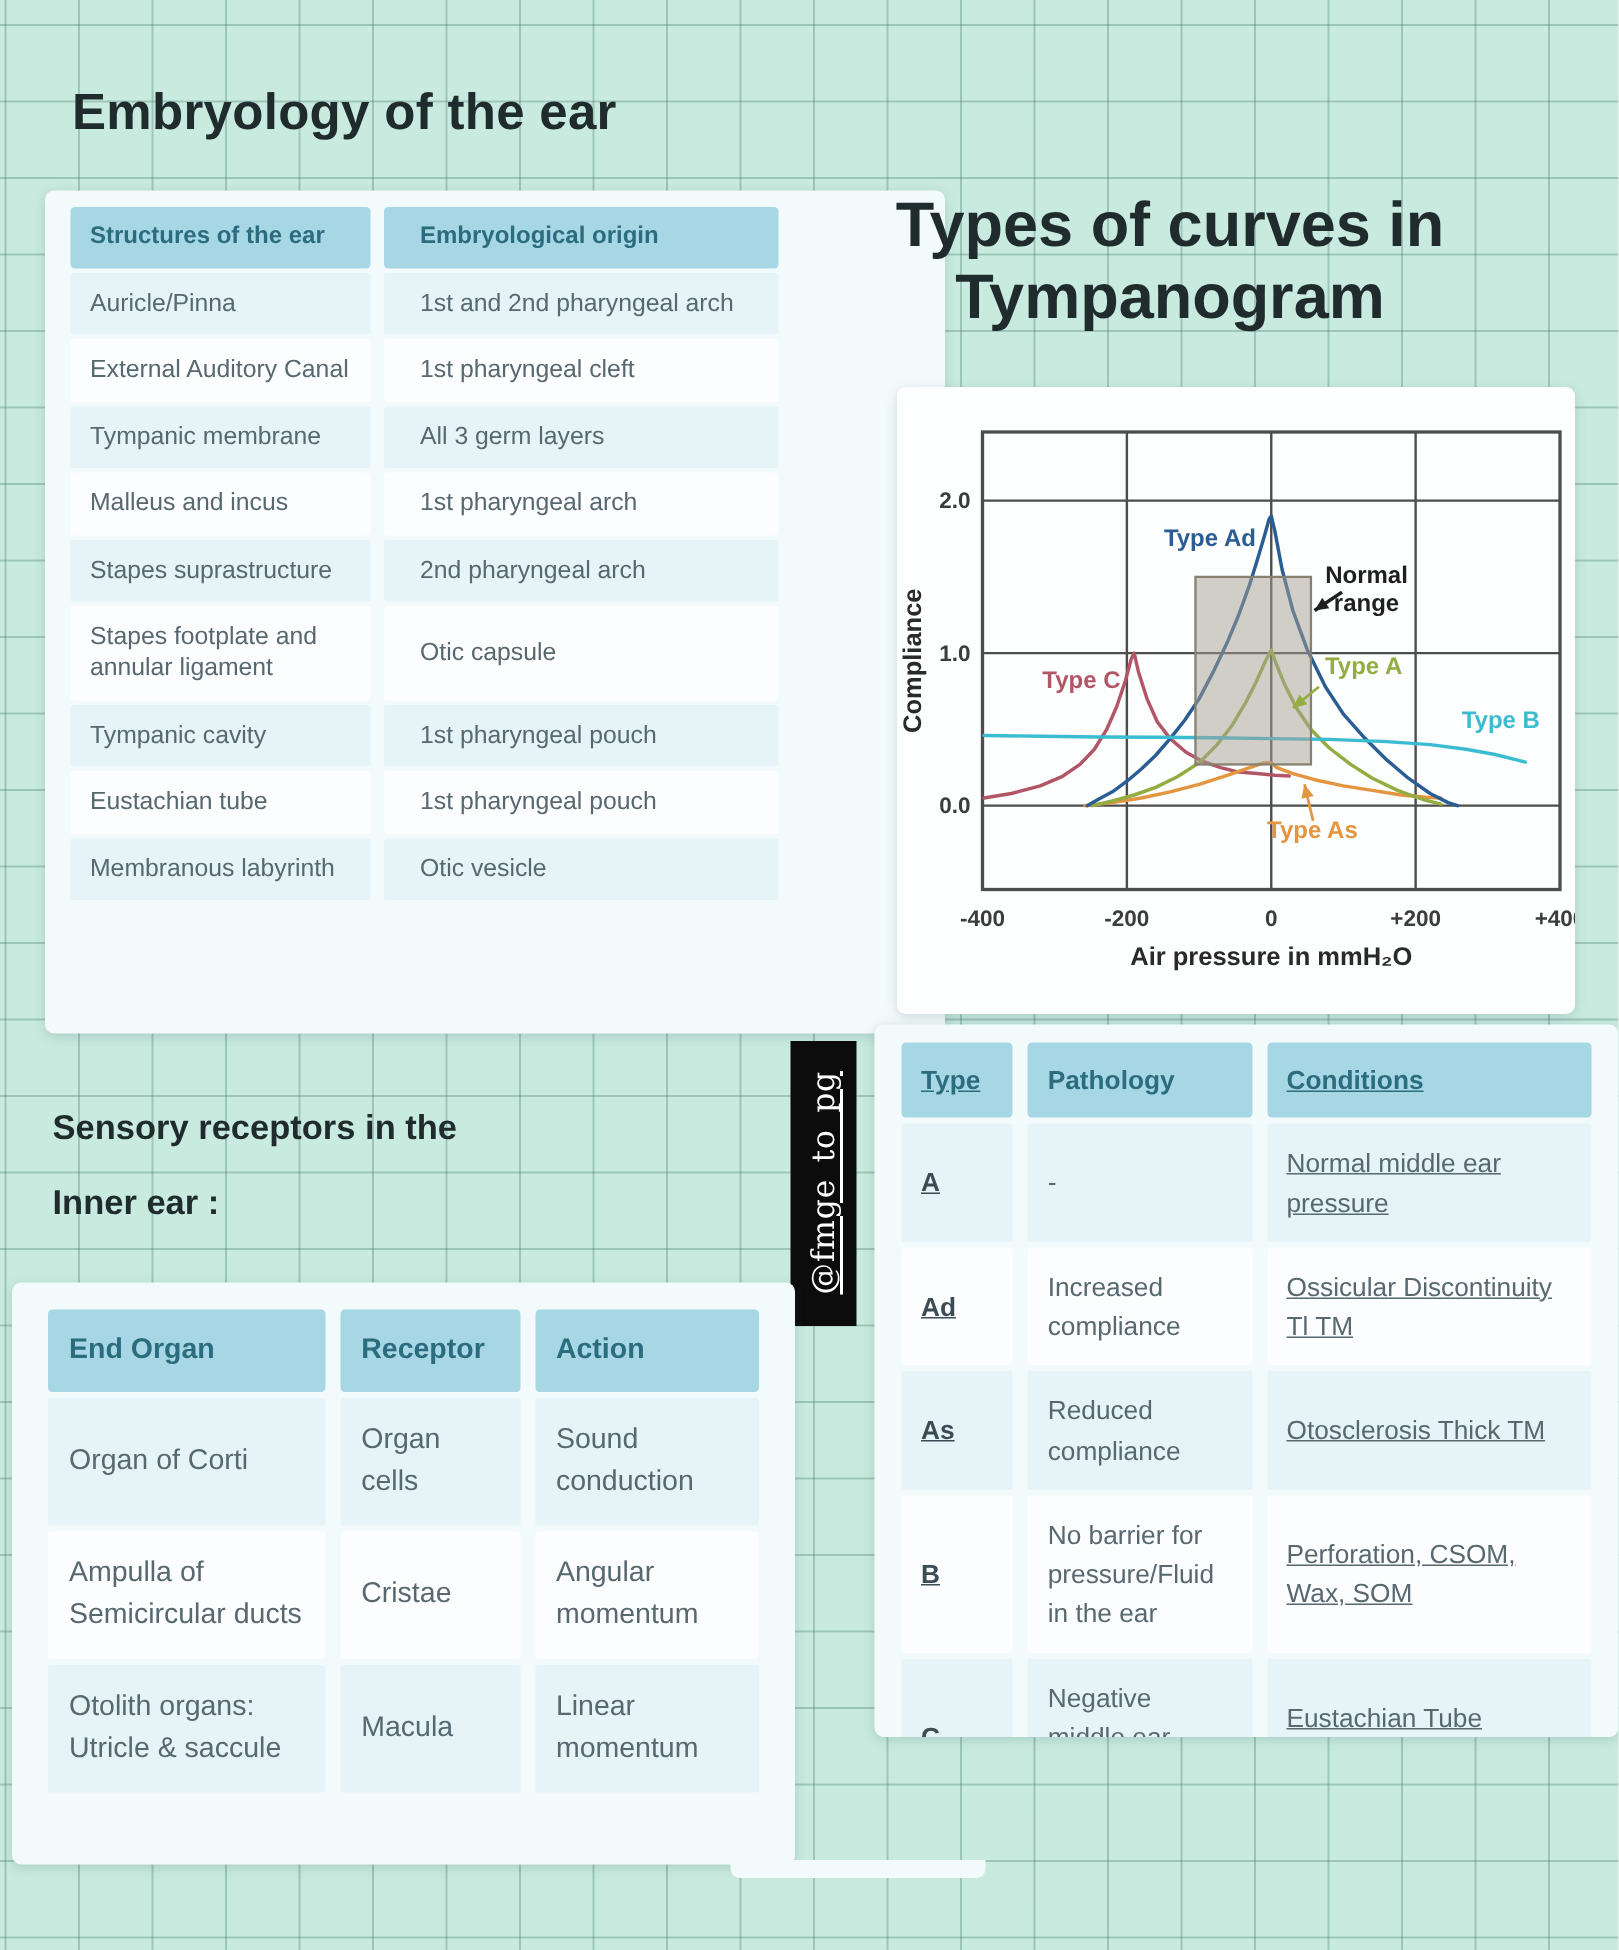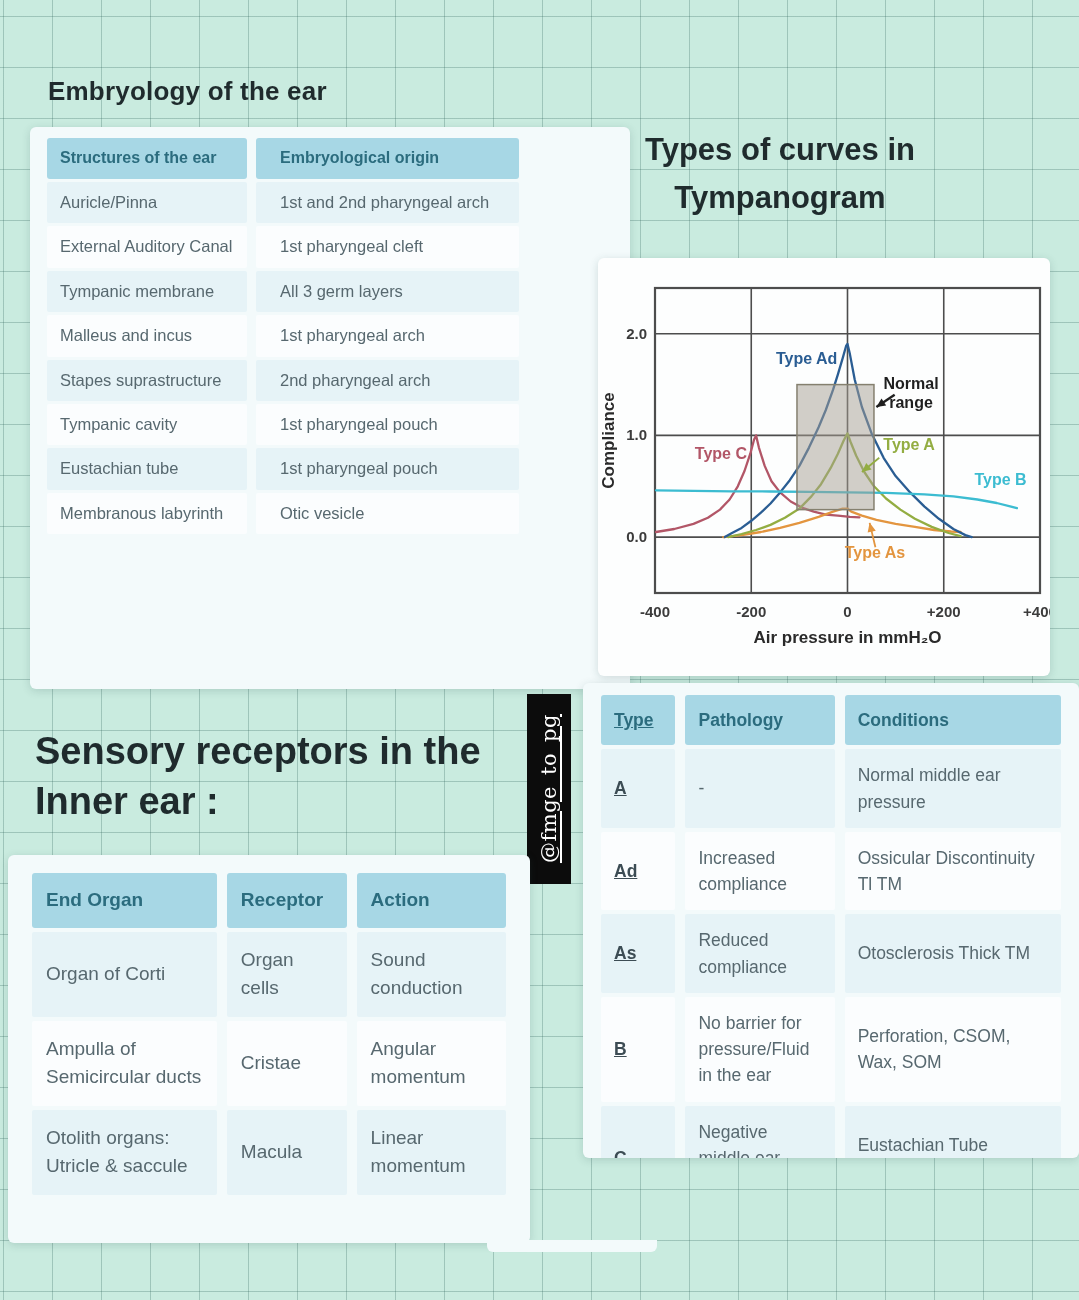--- a/index.html
+++ b/index.html
@@ -7,23 +7,23 @@
   .canvas{
     position:relative;width:1079px;height:1300px;overflow:hidden;
     background-color:#c9ebdf;
     background-image:
       linear-gradient(to right, rgba(58,108,98,0.30) 1px, transparent 1px),
       linear-gradient(to bottom, rgba(58,108,98,0.30) 1px, transparent 1px);
     background-size:49px 51px;
     background-position:3px 16px;
   }
   .heading{color:#1f2b2d;font-weight:700;margin:0;position:absolute;}
-  .h-embryo{left:48px;top:56px;font-size:26px;letter-spacing:0.2px;margin-top:20px;}
-  .h-tymp{left:560px;top:126px;width:440px;font-size:31px;text-align:center;line-height:48px;}
-  .h-sensory{left:35px;top:726px;font-size:38px;line-height:50px;}
+  .h-embryo{left:48px;top:56px;font-size:34px;letter-spacing:0.2px;}
+  .h-tymp{left:560px;top:126px;width:440px;font-size:42px;text-align:center;line-height:48px;}
+  .h-sensory{left:35px;top:726px;font-size:23px;line-height:50px;}
   .panel{
     position:absolute;background:#f3fafb;border-radius:6px;
     box-shadow:0 2px 8px rgba(40,80,75,0.18);
   }
   .panel-embryo{left:30px;top:127px;width:600px;height:562px;padding:8px;box-sizing:border-box;}
   .panel-chart{left:598px;top:258px;width:452px;height:418px;background:#fdfefe;}
   .panel-sensory{left:8px;top:855px;width:522px;height:388px;padding:14px;box-sizing:border-box;}
   .panel-types{left:583px;top:683px;width:496px;height:475px;padding:8px;box-sizing:border-box;overflow:hidden;}
   .panel-tab{position:absolute;left:487px;top:1240px;width:170px;height:12px;background:#f3fafb;border-radius:0 0 6px 6px;}
 
@@ -47,21 +47,21 @@
   .tbl-sensory td{padding:14px 14px;}
   .tbl-sensory th:nth-child(1),.tbl-sensory td:nth-child(1){width:158px;max-width:158px;}
   .tbl-sensory th:nth-child(2),.tbl-sensory td:nth-child(2){width:92px;max-width:92px;}
   .tbl-sensory th:nth-child(3),.tbl-sensory td:nth-child(3){width:122px;max-width:122px;}
 
   .tbl-types{border-spacing:10px 4px;font-size:17.5px;line-height:1.5;}
   .tbl-types th{font-size:17.5px;padding:12px 13px;}
   .tbl-types td{padding:13px 13px;}
   .tbl-types th:nth-child(1),.tbl-types td:nth-child(1){width:52px;max-width:52px;text-decoration:underline;}
   .tbl-types th:nth-child(2),.tbl-types td:nth-child(2){width:128px;max-width:128px;}
-  .tbl-types th:nth-child(3),.tbl-types td:nth-child(3){width:226px;max-width:226px;}
+  .tbl-types th:nth-child(3),.tbl-types td:nth-child(3){width:226px;max-width:226px;text-decoration:underline;}
   .tbl-types td:first-child{font-weight:700;color:#3c4c54;}
 
   .watermark{
     position:absolute;left:527px;top:694px;width:44px;height:190px;background:#0c0c0c;
     display:flex;align-items:center;justify-content:center;
   }
   .watermark span{
     writing-mode:vertical-rl;transform:rotate(180deg);
     color:#ffffff;font-family:"DejaVu Serif","Liberation Serif",serif;
     font-size:21px;letter-spacing:0.5px;text-decoration:underline;
@@ -100,20 +100,24 @@
             <td>Tympanic membrane</td>
             <td>All 3 germ layers</td>
           </tr>
           <tr>
             <td>Malleus and incus</td>
             <td>1st pharyngeal arch</td>
           </tr>
           <tr>
             <td>Stapes suprastructure</td>
             <td>2nd pharyngeal arch</td>
+          </tr>
+          <tr>
+            <td>Stapes footplate and annular ligament</td>
+            <td>Otic capsule</td>
           </tr>
           <tr>
             <td>Tympanic cavity</td>
             <td>1st pharyngeal pouch</td>
           </tr>
           <tr>
             <td>Eustachian tube</td>
             <td>1st pharyngeal pouch</td>
           </tr>
           <tr>

